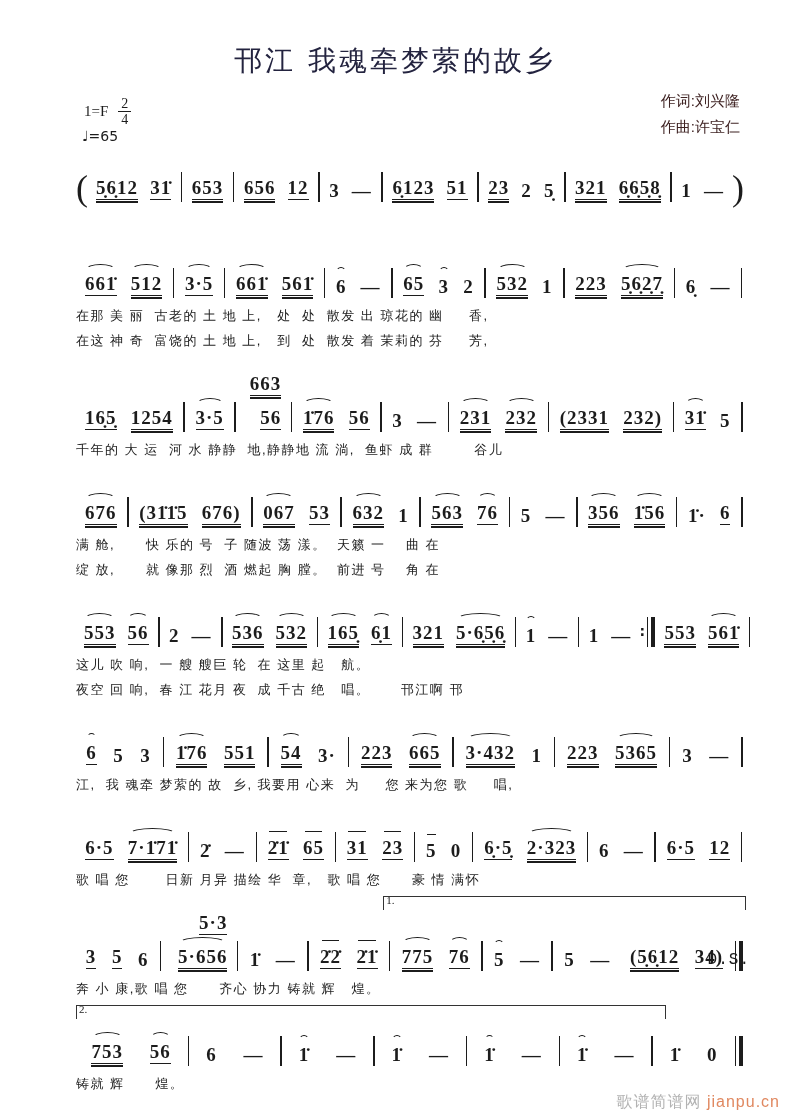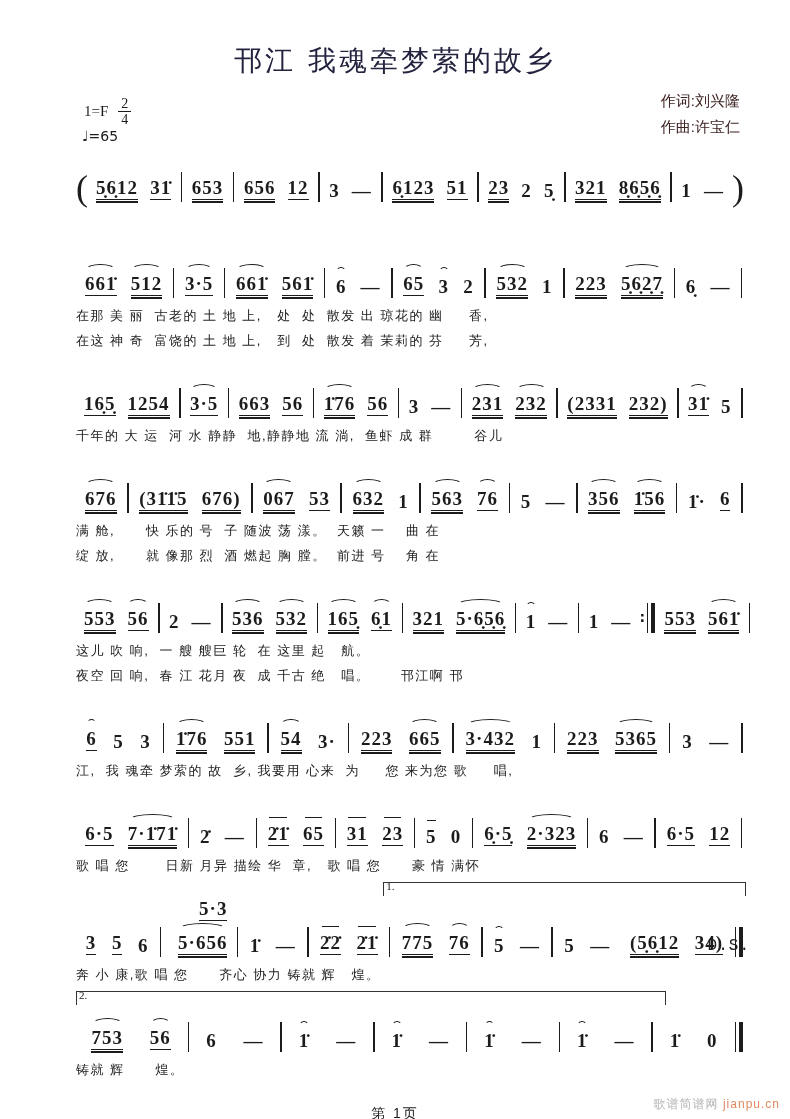--- a/index.html
+++ b/index.html
@@ -44,21 +44,21 @@
             align-self:flex-end;margin-bottom:-2px;}
   .lyr{font-size:13px;letter-spacing:1.5px;margin-top:7px;white-space:pre;color:#1c1c1c;}
   .volta{position:absolute;top:-17px;height:13px;border-top:1.3px solid #333;
          border-left:1.3px solid #333;border-right:1.3px solid #333;}
   .volta .vlabel{position:absolute;left:2px;top:-3px;font-size:11px;font-family:"Liberation Serif",serif;}
   .ds{position:absolute;right:-6px;font-family:Liberation Mono, monospace;font-size:16px;
       letter-spacing:1px;}
 
   
   .pagenum{text-align:center;font-size:14px;letter-spacing:2px;margin-top:26px;}
-  .watermark{position:absolute;right:10px;bottom:6px;font-size:12px;letter-spacing:1px;}
+  .watermark{position:absolute;right:10px;bottom:6px;font-size:16px;letter-spacing:1px;}
   .wm-site{color:#b3b3b3;}
   .wm-domain{color:#e08860;text-decoration:none;}
 </style>
 </head>
 <body>
 
 <div class="page">
   <h1 class="title">邗江 我魂牵梦萦的故乡</h1>
 
   <div class="meta-row">
@@ -119,21 +119,21 @@
           <div class="measure" style="flex-grow: 6;">
             <span class="tk u2">23</span>
             <span class="tk">2</span>
             <span class="tk">5̣</span>
           </div>
           <span class="barwrap">
             <span class="bar"></span>
           </span>
           <div class="measure" style="flex-grow: 4;">
             <span class="tk u2">321</span>
-            <span class="tk u2">8̣6̣5̣6̣</span>
+            <span class="tk u2">6̣6̣5̣8̣</span>
           </div>
           <span class="barwrap">
             <span class="bar"></span>
           </span>
           <div class="measure" style="flex-grow: 4;">
             <span class="tk">1</span>
             <span class="tk">—</span>
           </div>
           <span class="bigparen">)</span>
         </div>
@@ -208,21 +208,21 @@
           </div>
           <span class="barwrap">
             <span class="bar"></span>
           </span>
           <div class="measure" style="flex-grow: 2;">
             <span class="tk u1 arc-slur">3·5</span>
           </div>
           <span class="barwrap">
             <span class="bar"></span>
           </span>
-          <div class="measure" style="flex-grow: 4;">
+          <div class="measure" style="flex-grow: 4; flex-direction: column;">
             <span class="tk u2">663</span>
             <span class="tk u1">56</span>
           </div>
           <span class="barwrap">
             <span class="bar"></span>
           </span>
           <div class="measure" style="flex-grow: 4;">
             <span class="tk u2 arc-slur">1̇76</span>
             <span class="tk u1">56</span>
           </div>

